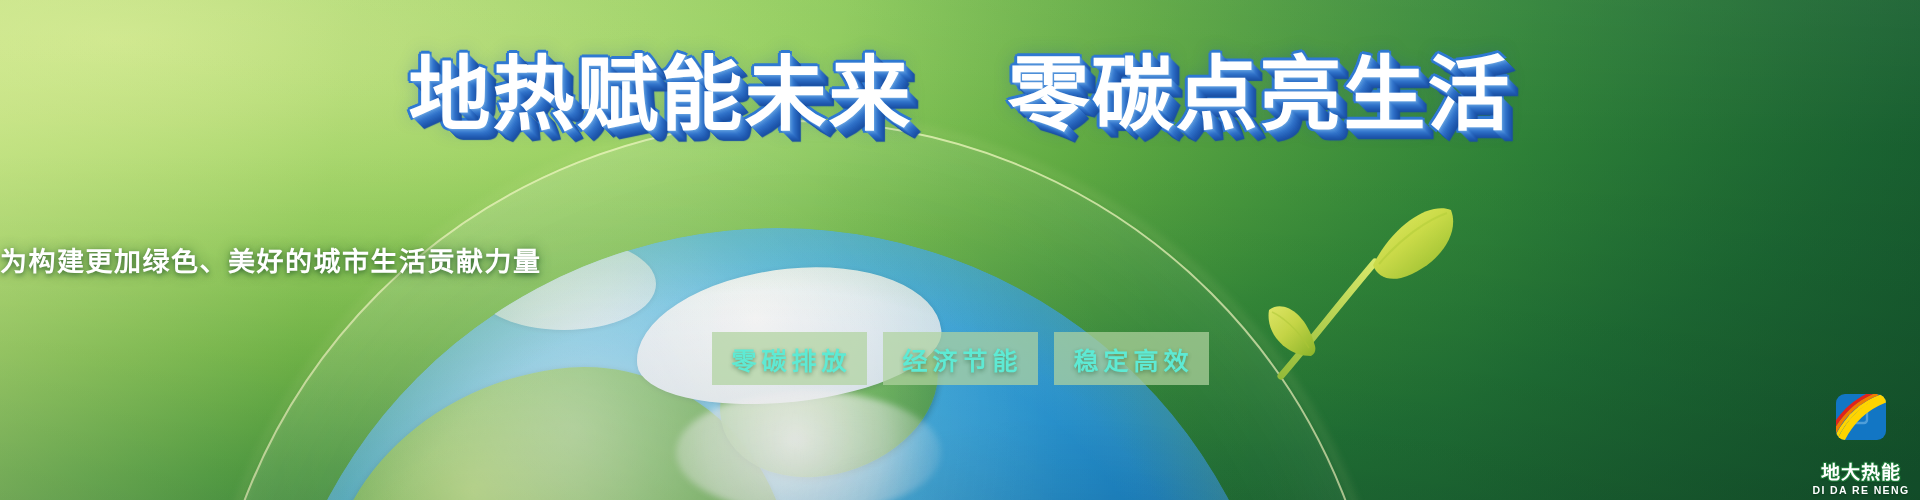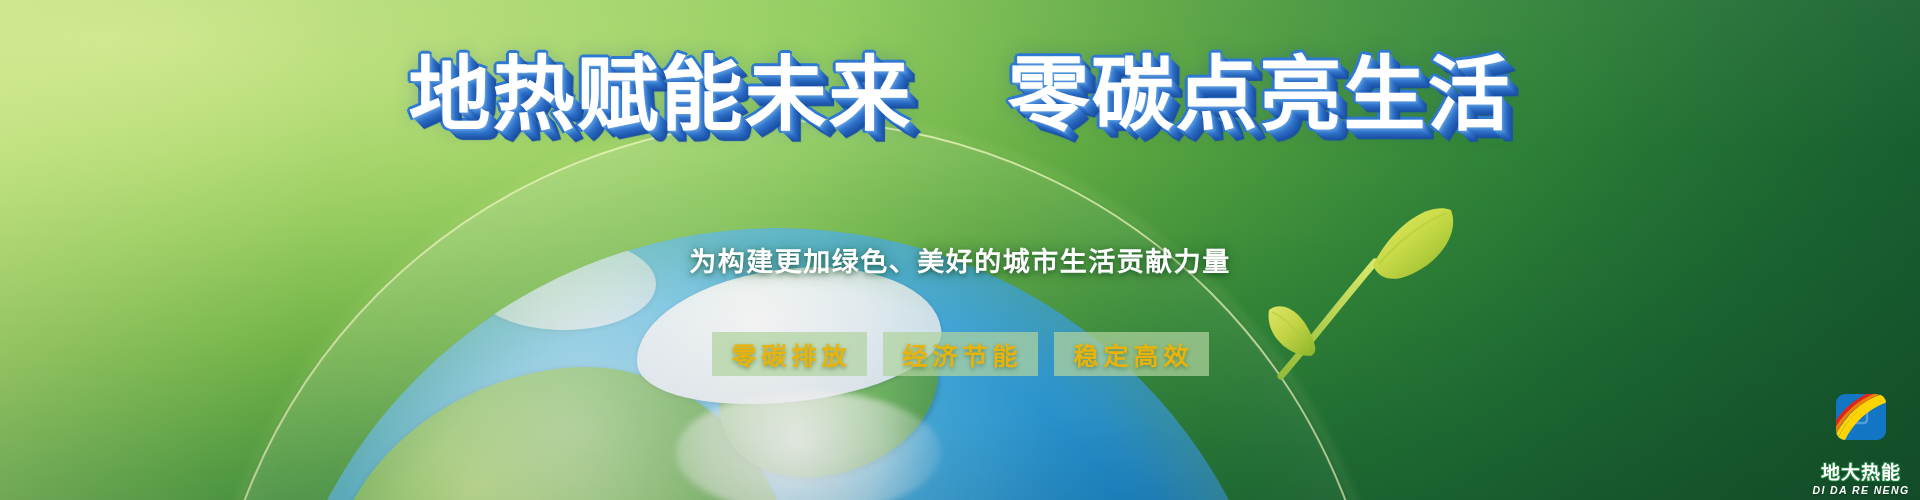--- a/index.html
+++ b/index.html
@@ -157,47 +157,47 @@
       0 -3px 0 #2f79d2, -3px 0 0 #2f79d2,
       0 0 18px rgba(20,70,160,0.35);
   }
   .title .gap { display: inline-block; width: 34px; }
 
   
   .subtitle {
     position: absolute;
     left: 0; right: 0;
     top: 240px;
-    text-align: center;
+    text-align: left;
     font-family: Liberation Serif, serif;
     font-size: 27px;
     font-weight: 700;
     letter-spacing: 1.5px;
     color: #ffffff;
     white-space: nowrap;
     text-shadow: 0 2px 5px rgba(10,60,25,0.55), 0 0 14px rgba(20,80,35,0.45);
   }
 
   
   .tags {
     position: absolute;
     left: 0; right: 0;
     top: 332px;
     display: flex;
     justify-content: center;
     gap: 16px;
   }
   .tag {
     width: 155px;
-    height: 44px;
+    height: 53px;
     display: flex;
     align-items: center;
     justify-content: center;
     background: rgba(176,210,160,0.72);
-    color: #eab308;
+    color: #5eead4;
     font-family: "DejaVu Sans", "Liberation Sans", sans-serif;
     font-size: 25px;
     font-weight: 700;
     letter-spacing: 5px;
     text-indent: 5px;
     white-space: nowrap;
     text-shadow: 0 2px 4px rgba(30,80,40,0.45);
     cursor: pointer;
     text-align: right;
   }
@@ -226,21 +226,20 @@
     line-height: 1;
     text-shadow:
       -1px -1px 0 #1d7a38, 1px -1px 0 #1d7a38, -1px 1px 0 #1d7a38, 1px 1px 0 #1d7a38,
       0 2px 2px rgba(0,45,15,0.45);
   }
   .logo-en {
     margin-top: 3px;
     font-family: "Liberation Sans", "DejaVu Sans", sans-serif;
     font-size: 10.5px;
     font-weight: 700;
-    font-style: italic;
     letter-spacing: 1.4px;
     color: #ffffff;
     white-space: nowrap;
     line-height: 1;
     text-shadow: 0 1px 2px rgba(0,45,15,0.55);
   }
 </style>
 </head>
 <body>
 

